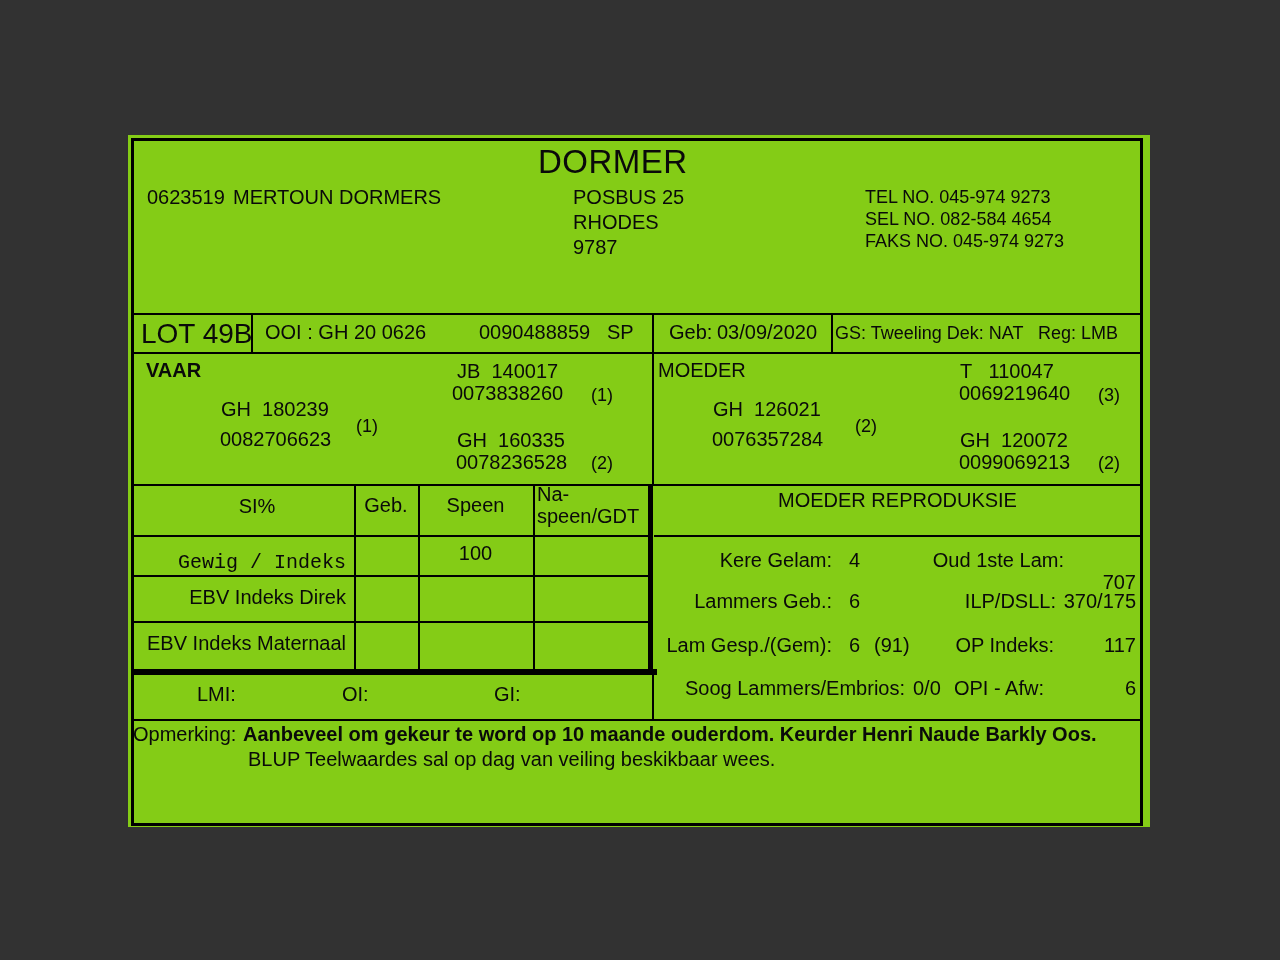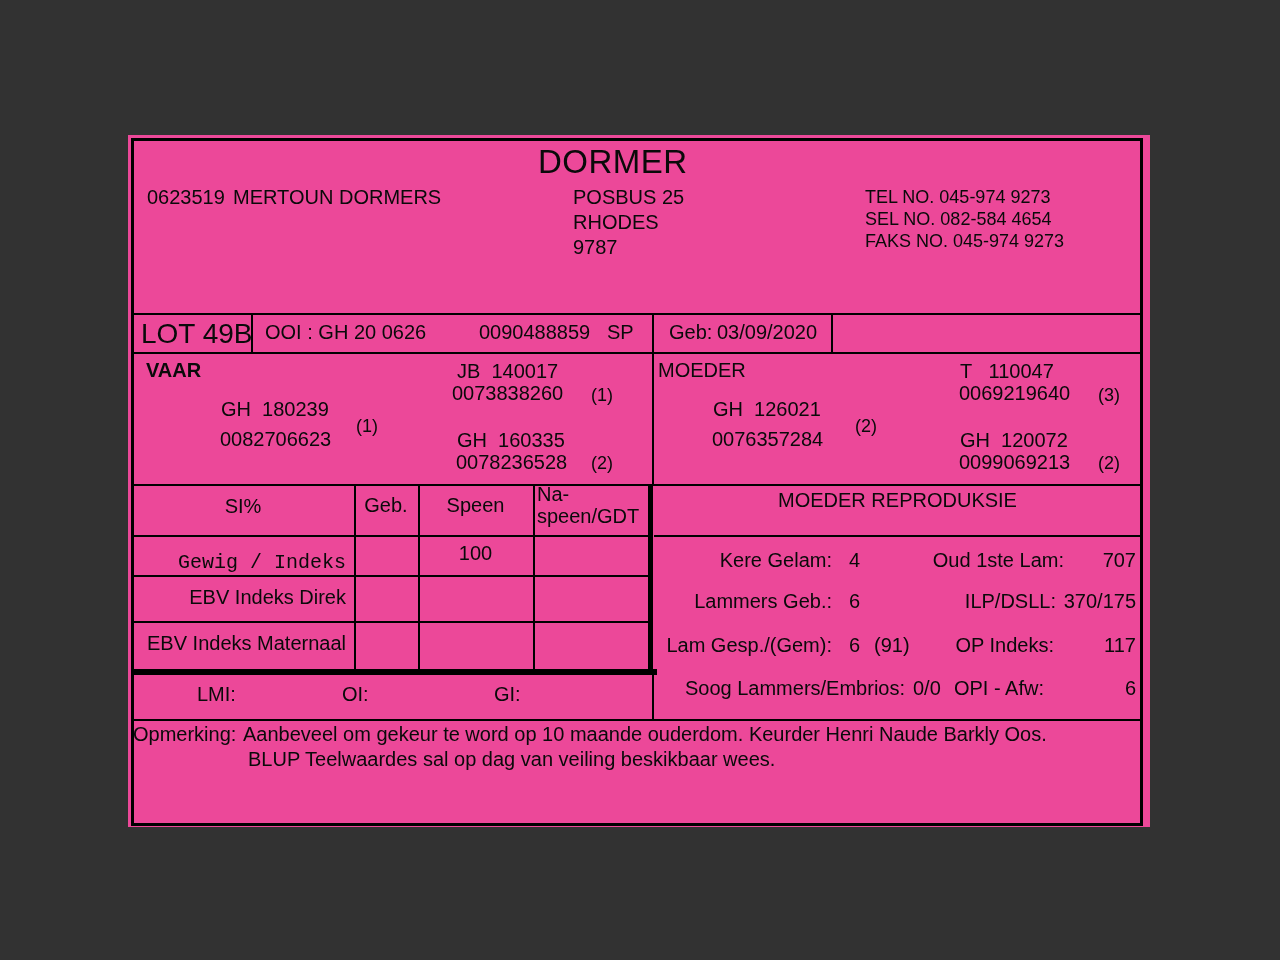--- a/index.html
+++ b/index.html
@@ -6,21 +6,21 @@
   body{
     width:1280px;height:960px;
     background:#323232;
     position:relative;
     font-family:"Liberation Sans", sans-serif;
     color:#0a0a0a;
     overflow:hidden;
   }
   .card{
     position:absolute;left:128px;top:135px;width:1022px;height:692px;
-    background:#ec4899;
+    background:#84cc16;
   }
   .frame{
     position:absolute;left:3px;top:3px;width:1012px;height:688px;
     border:3px solid #000;box-sizing:border-box;
   }
   .hl{position:absolute;background:#000;height:2px;}
   .vl{position:absolute;background:#000;width:2px;}
   .t{position:absolute;white-space:pre;line-height:1.12;}
   .f18{font-size:18px;}
   .f20{font-size:20px;}
@@ -64,20 +64,21 @@
   <div class="t f18" style="left:737px;top:52px;">TEL NO. 045-974 9273</div>
   <div class="t f18" style="left:737px;top:74px;">SEL NO. 082-584 4654</div>
   <div class="t f18" style="left:737px;top:96px;">FAKS NO. 045-974 9273</div>
 
   <div class="t f26" style="left:13px;top:183px;">LOT 49B</div>
   <div class="t f20" style="left:137px;top:186px;">OOI : GH 20 0626</div>
   <div class="t f20" style="left:351px;top:186px;">0090488859</div>
   <div class="t f20" style="left:479px;top:186px;">SP</div>
   <div class="t f20" style="left:541px;top:186px;">Geb:</div>
   <div class="t f20" style="left:589px;top:186px;">03/09/2020</div>
+  <div class="t f18" style="left:707px;top:188px;">GS: Tweeling Dek: NAT   Reg: LMB</div>
 
   <div class="t f20" style="left:18px;top:224px;font-weight:bold;">VAAR</div>
   <div class="t f20" style="left:93px;top:263px;">GH  180239</div>
   <div class="t f20" style="left:92px;top:293px;">0082706623</div>
   <div class="t f18" style="left:228px;top:281px;">(1)</div>
   <div class="t f20" style="left:329px;top:225px;">JB  140017</div>
   <div class="t f20" style="left:324px;top:247px;">0073838260</div>
   <div class="t f18" style="left:463px;top:250px;">(1)</div>
   <div class="t f20" style="left:329px;top:294px;">GH  160335</div>
   <div class="t f20" style="left:328px;top:316px;">0078236528</div>
@@ -87,21 +88,21 @@
   <div class="t f20" style="left:585px;top:263px;">GH  126021</div>
   <div class="t f20" style="left:584px;top:293px;">0076357284</div>
   <div class="t f18" style="left:727px;top:281px;">(2)</div>
   <div class="t f20" style="left:832px;top:225px;">T   110047</div>
   <div class="t f20" style="left:831px;top:247px;">0069219640</div>
   <div class="t f18" style="left:970px;top:250px;">(3)</div>
   <div class="t f20" style="left:832px;top:294px;">GH  120072</div>
   <div class="t f20" style="left:831px;top:316px;">0099069213</div>
   <div class="t f18" style="left:970px;top:318px;">(2)</div>
 
-  <div class="t f20 ctr" style="left:6px;top:360px;width:218px;">SI%</div>
+  <div class="t f20 ctr" style="left:20px;top:360px;width:218px;">SI%</div>
   <div class="t f20 ctr" style="left:226px;top:359px;width:64px;">Geb.</div>
   <div class="t f20 ctr" style="left:290px;top:359px;width:115px;text-align:center;">Speen</div>
   <div class="t f20" style="left:409px;top:348px;">Na-</div>
   <div class="t f20" style="left:409px;top:370px;">speen/GDT</div>
 
   <div class="t f20 rgt" style="left:5px;top:417px;width:213px;font-family:Liberation Mono, monospace;">Gewig / Indeks</div>
   <div class="t f20 ctr" style="left:226px;top:407px;width:64px;"></div>
   <div class="t f20 ctr" style="left:290px;top:407px;width:115px;">100</div>
   <div class="t f20 ctr" style="left:405px;top:407px;width:116px;"></div>
 
@@ -117,34 +118,34 @@
 
   <div class="t f20" style="left:69px;top:548px;">LMI:</div>
   <div class="t f20" style="left:214px;top:548px;">OI:</div>
   <div class="t f20" style="left:366px;top:548px;">GI:</div>
 
   <div class="t f20 ctr" style="left:526px;top:354px;width:487px;">MOEDER REPRODUKSIE</div>
 
   <div class="t f20" style="right:318px;top:414px;">Kere Gelam:</div>
   <div class="t f20" style="left:721px;top:414px;">4</div>
   <div class="t f20" style="right:86px;top:414px;">Oud 1ste Lam:</div>
-  <div class="t f20" style="right:14px;top:414px;text-align:right;">707</div>
+  <div class="t f20" style="right:14px;top:436px;text-align:right;">707</div>
 
   <div class="t f20" style="right:318px;top:455px;">Lammers Geb.:</div>
   <div class="t f20" style="left:721px;top:455px;">6</div>
   <div class="t f20" style="right:94px;top:455px;">ILP/DSLL:</div>
   <div class="t f20" style="right:14px;top:455px;">370/175</div>
 
   <div class="t f20" style="right:318px;top:499px;">Lam Gesp./(Gem):</div>
   <div class="t f20" style="left:721px;top:499px;">6</div>
   <div class="t f20" style="left:746px;top:499px;">(91)</div>
   <div class="t f20" style="right:96px;top:499px;text-align:right;">OP Indeks:</div>
   <div class="t f20" style="right:14px;top:499px;">117</div>
 
   <div class="t f20" style="right:245px;top:542px;">Soog Lammers/Embrios:</div>
   <div class="t f20" style="left:785px;top:542px;">0/0</div>
   <div class="t f20" style="right:106px;top:542px;">OPI - Afw:</div>
   <div class="t f20" style="right:14px;top:542px;">6</div>
 
   <div class="t f20" style="left:5px;top:588px;">Opmerking:</div>
-  <div class="t f20" style="left:115px;top:588px;">Aanbeveel om gekeur te word op 10 maande ouderdom. Keurder Henri Naude Barkly Oos.</div>
+  <div class="t f20" style="left:115px;top:588px;font-weight:bold;">Aanbeveel om gekeur te word op 10 maande ouderdom. Keurder Henri Naude Barkly Oos.</div>
   <div class="t f20" style="left:120px;top:613px;">BLUP Teelwaardes sal op dag van veiling beskikbaar wees.</div>
 </div>
 
 </body></html>

